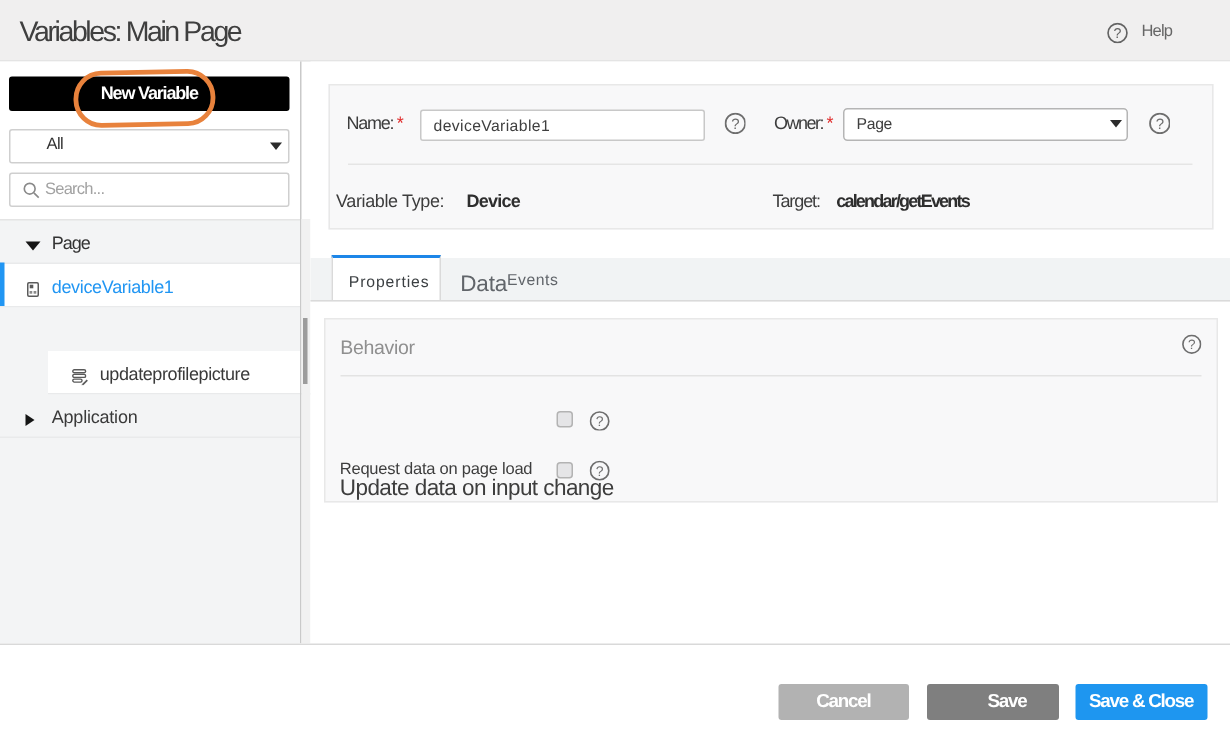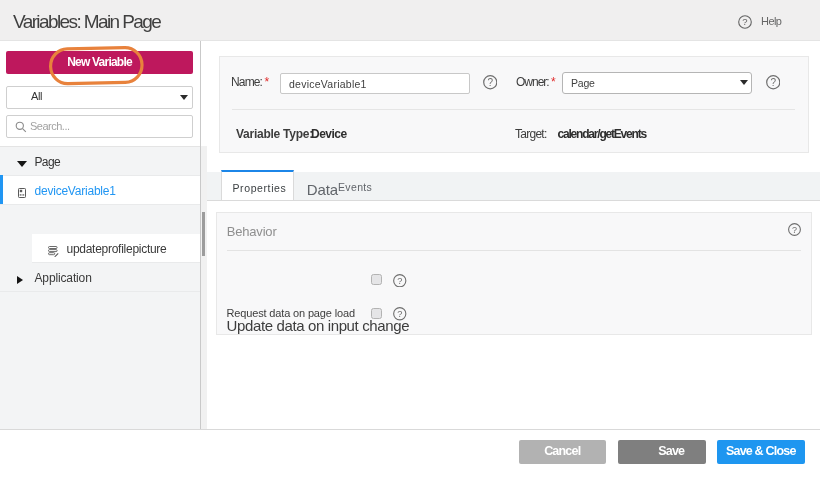--- a/index.html
+++ b/index.html
@@ -11,21 +11,21 @@
 #header { left:0; top:0; width:820px; height:41px; background:#f0efef; border-bottom:1px solid #e4e4e4; }
 #title { left:13px; top:11px; font-size:19px; color:#3f3f3f; letter-spacing:-1.6px; white-space:nowrap; }
 #helptxt { left:761px; top:15px; font-size:11px; color:#666; letter-spacing:-0.55px; }
 
 
 #sidebar { left:0; top:41px; width:200px; height:388px; background:#fff; }
 #sb-border { left:200px; top:41px; width:1px; height:388px; background:#c9c9c9; }
 #gutter { left:201px; top:146px; width:6px; height:283px; background:#f1f1f1; }
 #thumb { left:202px; top:212px; width:3px; height:44px; background:#9c9c9c; }
 
-#newvar { left:6px; top:51px; width:187px; height:23px; background:#be185d; border-radius:2px; color:#fff; font-size:12px; font-weight:bold; letter-spacing:-0.78px; text-align:center; line-height:23px; }
+#newvar { left:6px; top:51px; width:187px; height:23px; background:#000000; border-radius:2px; color:#fff; font-size:12px; font-weight:bold; letter-spacing:-0.78px; text-align:center; line-height:23px; }
 #ellipse { left:48px; top:46px; width:98px; height:40px; }
 
 #allsel { left:6px; top:86px; width:187px; height:23px; background:#fff; border:1px solid #cfcfcf; border-radius:2px; }
 #alltxt { left:15px; top:90px; font-size:11px; color:#333; letter-spacing:-0.4px;margin-left:16px; }
 #allarr { left:180px; top:95px; width:0; height:0; border-left:4.5px solid transparent; border-right:4.5px solid transparent; border-top:5.5px solid #2b2b2b; }
 #searchbox { left:6px; top:115px; width:187px; height:23px; background:#fff; border:1px solid #cfcfcf; border-radius:2px; }
 #searchtxt { left:30px; top:120px; font-size:11px; color:#a2a2a2; letter-spacing:-0.5px; }
 
 #tree { left:0; top:146px; width:200px; height:283px; background:#f3f4f5; border-top:1px solid #e4e4e4; }
 .trow { position:absolute; left:0; width:200px; height:29px; border-bottom:1px solid #e9eaeb; }
@@ -47,21 +47,21 @@
 .flabel { font-size:12px; color:#3d3d3d; white-space:nowrap; }
 .req { color:#e02b2b; letter-spacing:0; }
 #name-lbl { left:231px; top:74.5px; letter-spacing:-0.85px; }
 #name-input { left:279.5px; top:73px; width:190.5px; height:21px; background:#fff; border:1px solid #c8c8c8; border-radius:2px; }
 #name-txt { left:289px; top:77.5px; font-size:10.5px; color:#3f3f3f; letter-spacing:0.25px; }
 #owner-lbl { left:516px; top:74.5px; letter-spacing:-1px; }
 #owner-sel { left:561.5px; top:72px; width:190.5px; height:21.5px; background:#fff; border:1px solid #b5b5b5; border-radius:3px; }
 #owner-txt { left:571px; top:76.5px; font-size:10.5px; color:#3f3f3f; letter-spacing:-0.2px; }
 #owner-arr { left:740px; top:80px; width:0; height:0; border-left:4px solid transparent; border-right:4px solid transparent; border-top:5px solid #2b2b2b; }
 #fp-sep { left:232px; top:109px; width:563px; height:1px; background:#e5e5e5; }
-#vtype-lbl { left:236px; top:127px; letter-spacing:-0.25px;font-weight:bold; }
+#vtype-lbl { left:224px; top:127px; letter-spacing:-0.25px; }
 #vtype-val { left:311px; top:126.5px; font-size:12px; font-weight:bold; color:#2e2e2e; letter-spacing:-0.5px; }
 #target-lbl { left:515px; top:127px; letter-spacing:-0.73px; }
 #target-val { left:557.5px; top:126.5px; font-size:12px; font-weight:bold; color:#2e2e2e; letter-spacing:-1.2px; }
 
 #tabbar { left:207px; top:171.5px; width:613px; height:29px; background:#f1f3f4; border-bottom:1px solid #dadada; }
 #tab-active { left:221.3px; top:170.3px; width:72.7px; height:30.2px; background:#fff; border-top:2px solid #1c86e8; border-left:1px solid #dadada; border-right:1px solid #dadada; }
 #tab-prop-txt { left:232.5px; top:181.5px; font-size:10.5px; color:#3c4043; letter-spacing:0.6px; }
 #tab-data { left:306.8px; top:181px; font-size:15px; color:#61656a; letter-spacing:-0.1px; }
 #tab-events { left:338px; top:181px; font-size:10.5px; color:#61656a; letter-spacing:0.35px; }
 
@@ -69,21 +69,21 @@
 #bhv-title { left:226.8px; top:224px; font-size:13px; color:#8f8f8f; letter-spacing:-0.2px;text-align:center; }
 #bhv-sep { left:227px; top:250px; width:573.5px; height:1px; background:#e3e3e3; }
 #cb1-lbl { left:226.5px; top:272.5px; font-size:15px; letter-spacing:-0.37px; color:#3d3d3d;margin-top:44px; }
 #cb2-lbl { left:226.5px; top:306.5px; font-size:11px; letter-spacing:-0.15px; color:#3d3d3d; }
 .cbox { width:10.8px; height:10.8px; background:#e5e5e7; border:1px solid #b3b3b3; border-radius:2.5px; }
 #cb1 { left:370.8px; top:274px; }
 #cb2 { left:370.8px; top:307.8px; }
 
 
 #footer { left:0; top:429px; width:820px; height:57px; background:#fff; border-top:1px solid #d9d9d9; }
-.btn { position:absolute; top:440px; height:23.5px; border-radius:2px; color:#fff; font-size:12.5px; font-weight:bold; letter-spacing:-0.8px; text-align:center; line-height:23.5px; }
+.btn { position:absolute; top:456px; height:23.5px; border-radius:2px; color:#fff; font-size:12.5px; font-weight:bold; letter-spacing:-0.8px; text-align:center; line-height:23.5px; }
 #btn-cancel { left:518.5px; width:87.5px; background:#b2b2b2; }
 #btn-save { left:618px; width:87.5px; background:#7f7f7f;padding-left:19px; }
 #btn-sc { left:716.5px; width:88.5px; background:#1e96f0; }
 </style>
 </head>
 <body>
 <div class="abs" id="header"></div>
 <div class="abs" id="title">Variables: Main Page</div>
 <svg class="abs" style="left:737.5px; top:14.5px;" width="14" height="14" viewBox="0 0 14 14">
     <circle cx="7" cy="7" r="6.3" fill="none" stroke="#636363" stroke-width="1.1"></circle>

